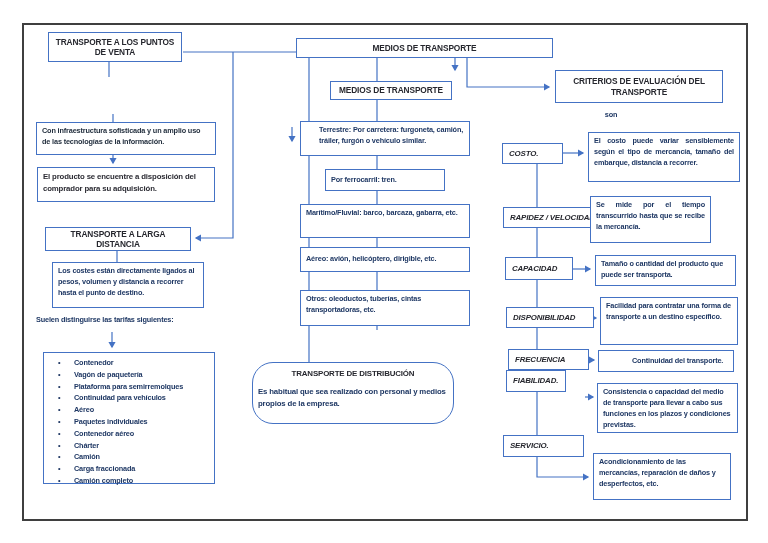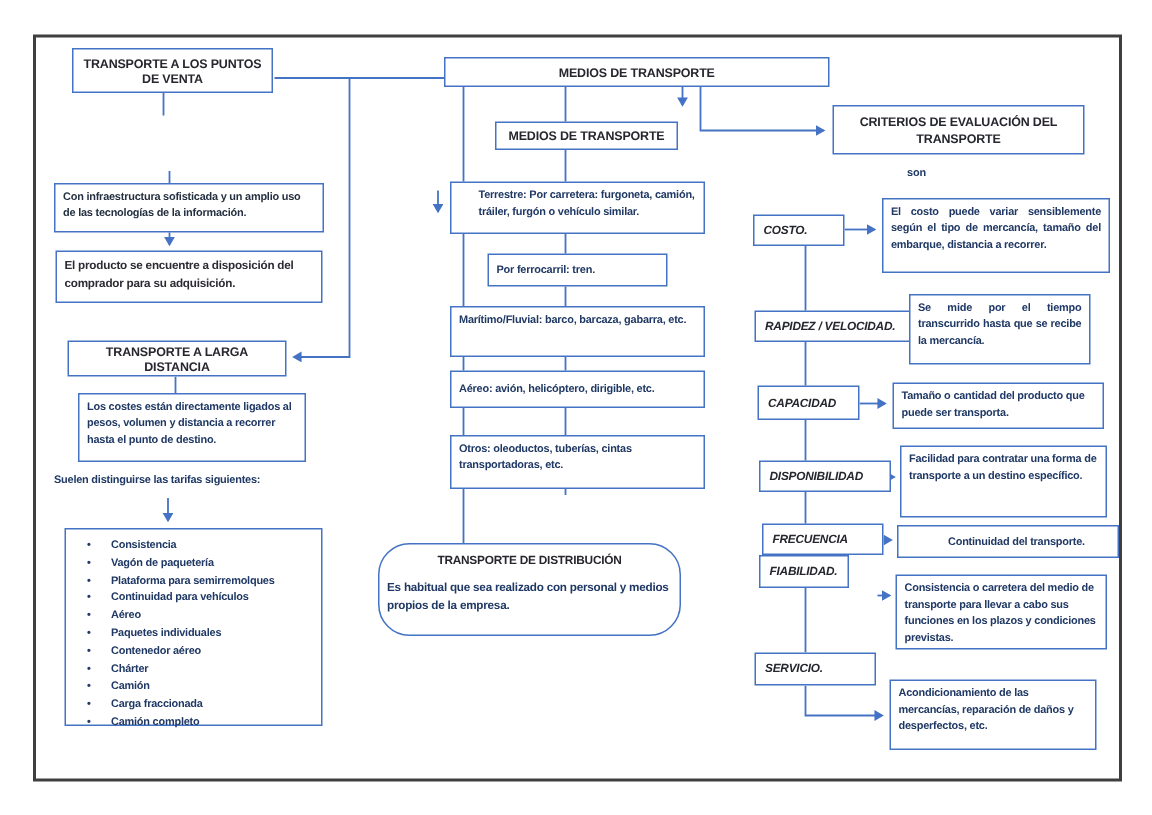--- a/index.html
+++ b/index.html
@@ -84,21 +84,21 @@
   <div class="box note dark" style="left:37px;top:167px;width:178px;height:35px;font-size:7.8px;">El producto se encuentre a disposición del comprador para su adquisición.</div>
 
   <div class="box tbox" style="left:45px;top:227px;width:146px;height:24px;">TRANSPORTE A LARGA DISTANCIA</div>
 
   <div class="box" style="left:52px;top:262px;width:152px;height:46px;">Los costes están directamente ligados al pesos, volumen y distancia a recorrer hasta el punto de destino.</div>
 
   <div class="floating-text" style="left:36px;top:315px;width:175px;">Suelen distinguirse las tarifas siguientes:</div>
 
   <div class="box" style="left:43px;top:352px;width:172px;height:132px;padding:2px 4px;">
     <ul class="tariffs">
-      <li>Consistencia</li>
+      <li>Contenedor</li>
       <li>Vagón de paquetería</li>
       <li>Plataforma para semirremolques</li>
       <li>Continuidad para vehículos</li>
       <li>Aéreo</li>
       <li>Paquetes individuales</li>
       <li>Contenedor aéreo</li>
       <li>Chárter</li>
       <li>Camión</li>
       <li>Carga fraccionada</li>
       <li>Camión completo</li>
@@ -125,29 +125,29 @@
   </div>
 
   <div class="box tbox" style="left:555px;top:70px;width:168px;height:33px;">CRITERIOS DE EVALUACIÓN DEL TRANSPORTE</div>
 
   <div class="floating-text" style="left:591px;top:110px;width:40px;text-align:center;">son</div>
 
   <div class="box lbl" style="left:502px;top:143px;width:61px;height:21px;">COSTO.</div>
   <div class="box just" style="left:588px;top:132px;width:152px;height:50px;">El costo puede variar sensiblemente según el tipo de mercancía, tamaño del embarque, distancia a recorrer.</div>
 
   <div class="box lbl" style="left:503px;top:207px;width:106px;height:21px;">RAPIDEZ / VELOCIDAD.</div>
-  <div class="box just" style="left:606px;top:196px;width:121px;height:47px;">Se mide por el tiempo transcurrido hasta que se recibe la mercancía.</div>
+  <div class="box just" style="left:590px;top:196px;width:121px;height:47px;">Se mide por el tiempo transcurrido hasta que se recibe la mercancía.</div>
 
   <div class="box lbl" style="left:505px;top:257px;width:68px;height:23px;">CAPACIDAD</div>
   <div class="box" style="left:595px;top:255px;width:141px;height:31px;">Tamaño o cantidad del producto que puede ser transporta.</div>
 
   <div class="box lbl" style="left:506px;top:307px;width:88px;height:21px;">DISPONIBILIDAD</div>
   <div class="box" style="left:600px;top:297px;width:138px;height:48px;">Facilidad para contratar una forma de transporte a un destino específico.</div>
 
   <div class="box lbl" style="left:508px;top:349px;width:81px;height:21px;">FRECUENCIA</div>
-  <div class="box" style="left:598px;top:350px;width:148px;height:22px;display:flex;align-items:center;padding-left:33px;">Continuidad del transporte.</div>
+  <div class="box" style="left:598px;top:350px;width:136px;height:22px;display:flex;align-items:center;padding-left:33px;">Continuidad del transporte.</div>
 
   <div class="box lbl" style="left:506px;top:370px;width:60px;height:22px;">FIABILIDAD.</div>
-  <div class="box" style="left:597px;top:383px;width:141px;height:50px;">Consistencia o carretera del medio de transporte para llevar a cabo sus funciones en los plazos y condiciones previstas.</div>
+  <div class="box" style="left:597px;top:383px;width:141px;height:50px;">Consistencia o capacidad del medio de transporte para llevar a cabo sus funciones en los plazos y condiciones previstas.</div>
 
   <div class="box lbl" style="left:503px;top:435px;width:81px;height:22px;">SERVICIO.</div>
   <div class="box" style="left:593px;top:453px;width:138px;height:47px;">Acondicionamiento de las mercancías, reparación de daños y desperfectos, etc.</div>
 </div>
 
 </body></html>

